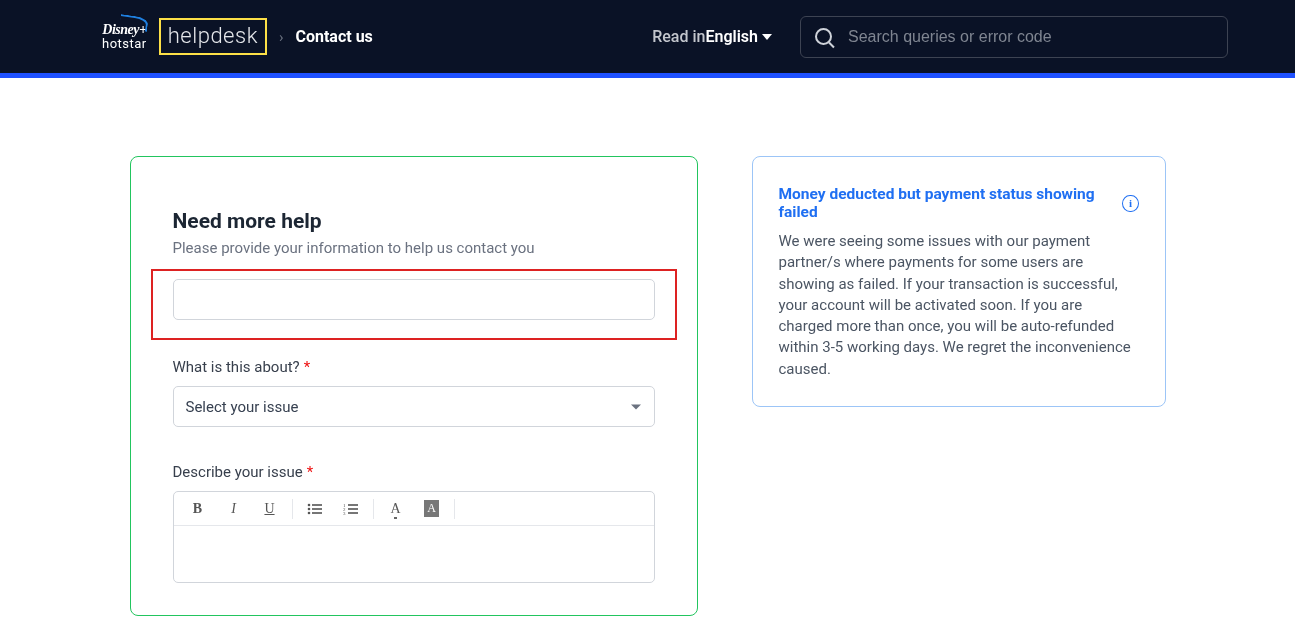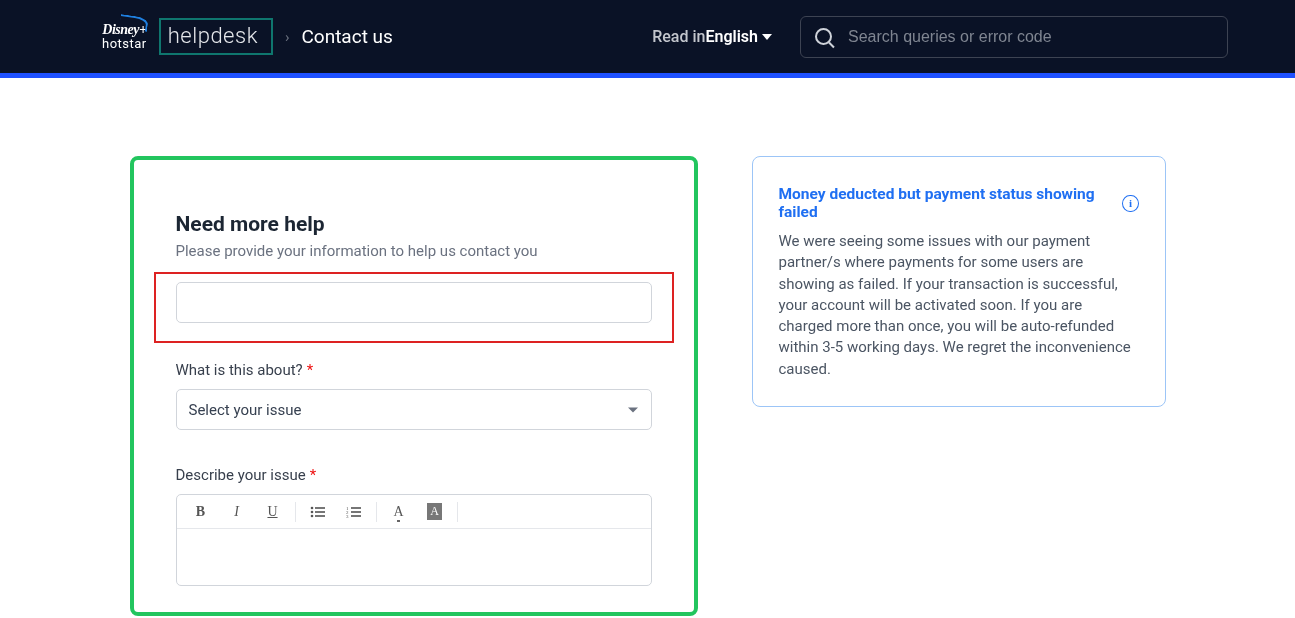--- a/index.html
+++ b/index.html
@@ -45,39 +45,39 @@
     border-left: none;
     border-radius: 0 50% 0 0;
     transform: rotate(8deg);
   }
   .hotstar {
     font-size: 13px;
     letter-spacing: 0.5px;
     margin-top: -2px;
   }
   .helpdesk-box {
-    border: 2px solid #0f766e;
-    padding: 3px 13px 5px 7px;
+    border: 2px solid #fde047;
+    padding: 3px 7px 5px 7px;
     margin-left: 4px;
   }
   .helpdesk-text {
     color: #e5e7eb;
     font-size: 22px;
     font-weight: 300;
     letter-spacing: 0.5px;
   }
   .chev {
     color: #6b7280;
     margin: 0 12px;
     font-size: 15px;
   }
   .page-crumb {
     color: #fff;
-    font-size: 19px;
-    font-weight: 400;
+    font-size: 16px;
+    font-weight: 700;
   }
   .lang-block {
     margin-left: auto;
     display: flex;
     align-items: center;
     color: #fff;
     font-size: 16px;
   }
   .readin { color: #c3c6cd; font-weight: 500; }
   .lang-sel { font-weight: 600; display: flex; align-items: center; gap: 3px; cursor: pointer;}
@@ -124,21 +124,21 @@
   .blue-strip { height: 5px; background: #1f51ff; }
 
   .content {
     display: flex;
     padding: 78px 0 0 0;
     gap: 54px;
     justify-content: center;
   }
   .form-card {
     width: 568px;
-    border: 4px solid #22c55e;
+    border: 1px solid #22c55e;
     border-radius: 8px;
     padding: 52px 42px 0 42px;
     min-height: 460px;
   }
   .form-title {
     font-size: 21px;
     font-weight: 700;
     color: #1c2633;
     margin-bottom: 6px;
   }

